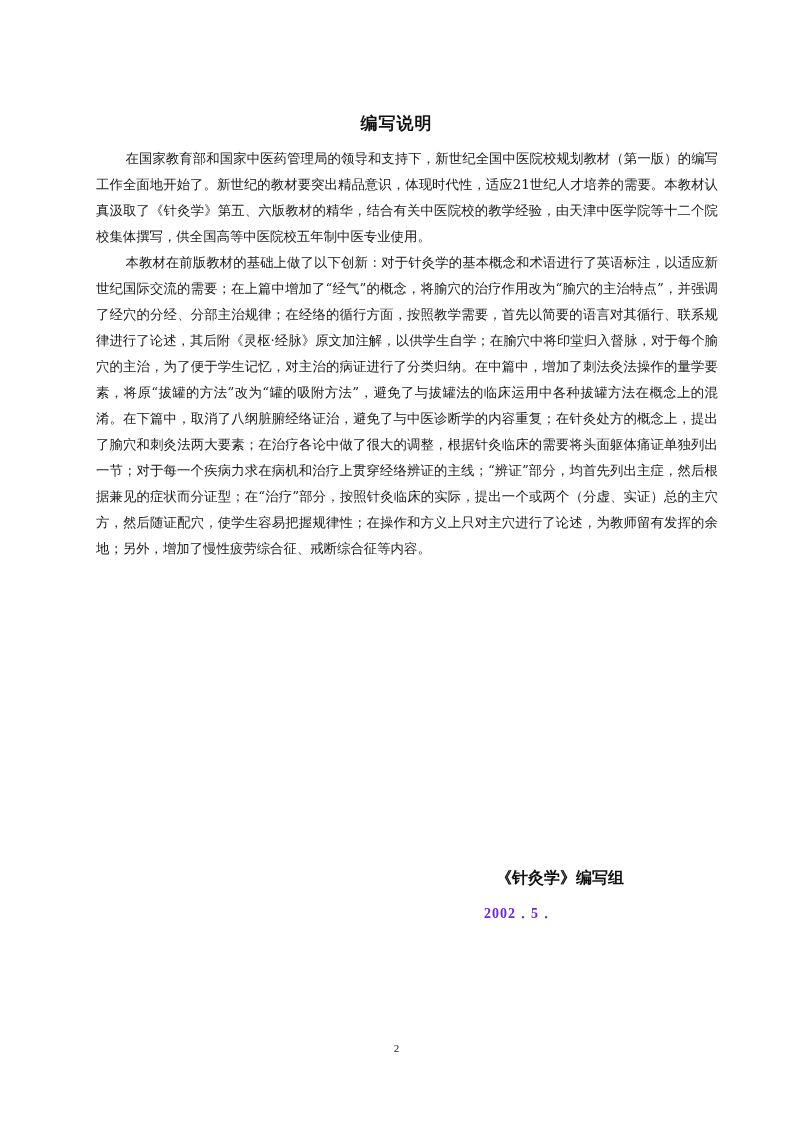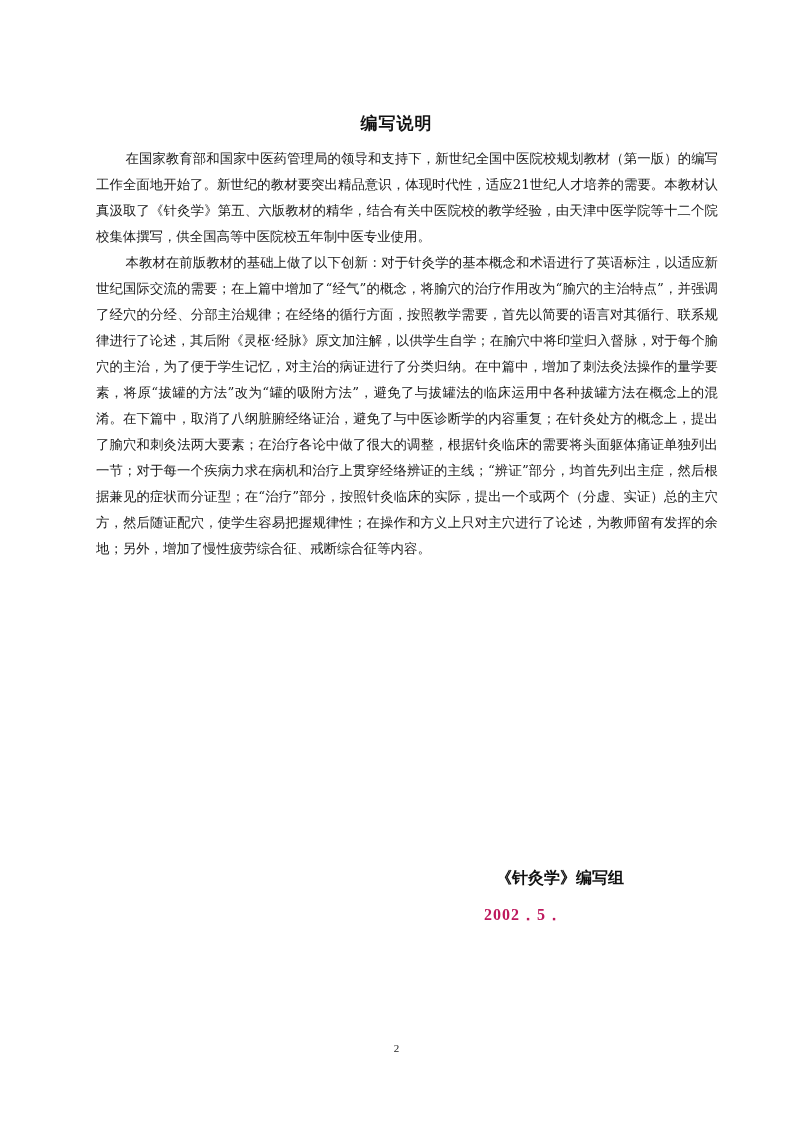--- a/index.html
+++ b/index.html
@@ -58,23 +58,23 @@
       font-size: 16px;
       color: #111;
       margin-left: 24px;
     }
     .date {
       position: absolute;
       top: 905px;
       left: 484px;
       font-family: "Liberation Serif", "DejaVu Serif", serif;
       font-weight: bold;
-      font-size: 16px;
+      font-size: 14px;
       letter-spacing: 1px;
-      color: #be185d;
+      color: #6d28d9;
     }
     .page-number {
       position: absolute;
       top: 1042px;
       left: 0;
       width: 793px;
       text-align: center;
       font-family: "Liberation Serif", "DejaVu Serif", serif;
       font-size: 11px;
       color: #222;

